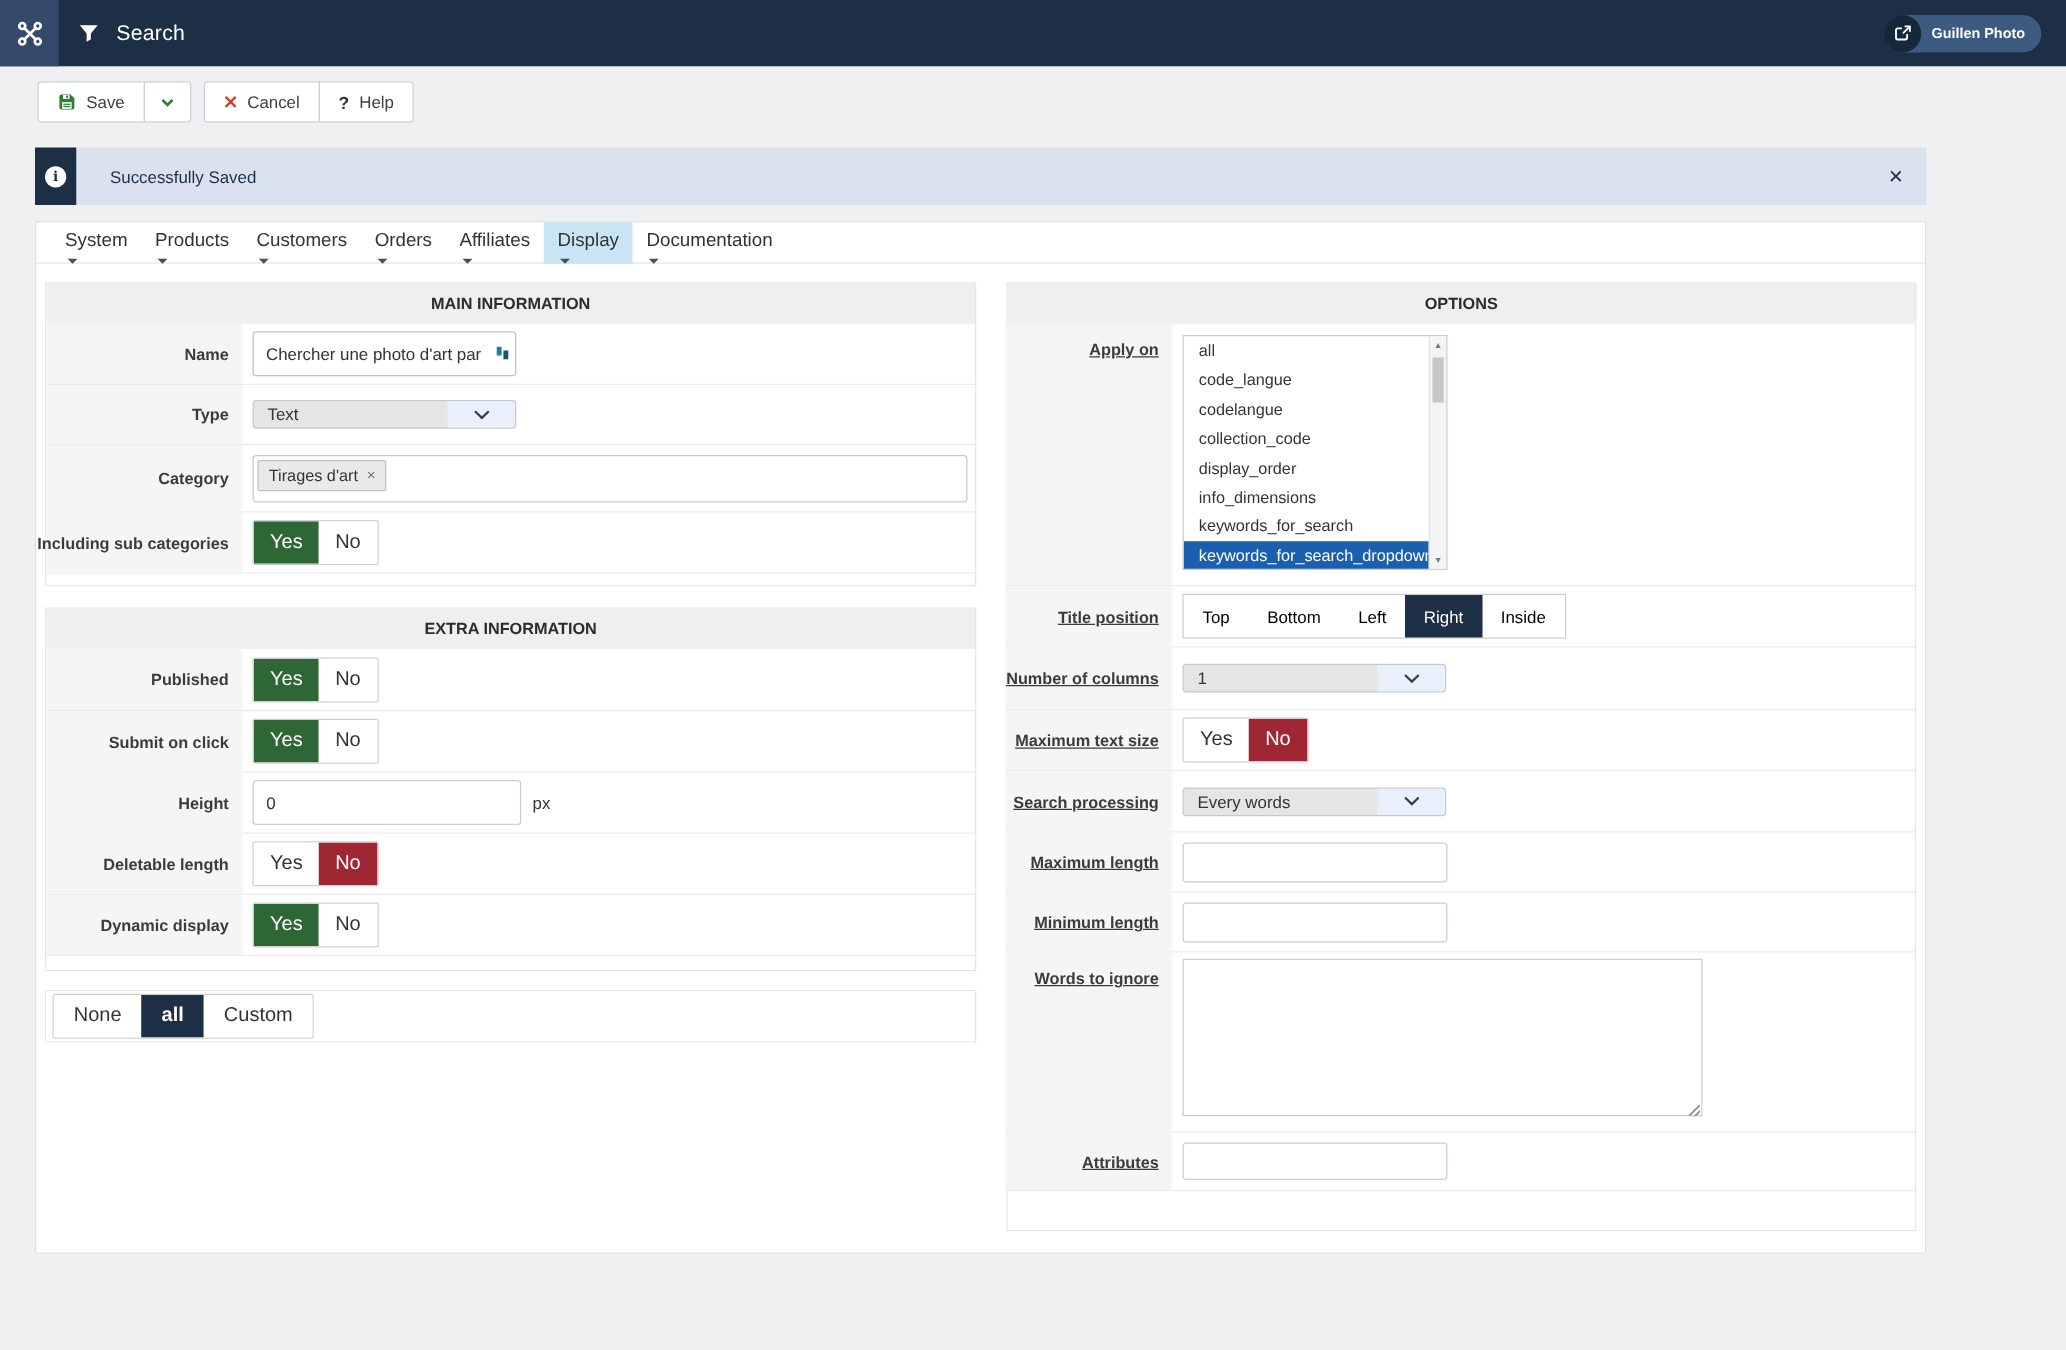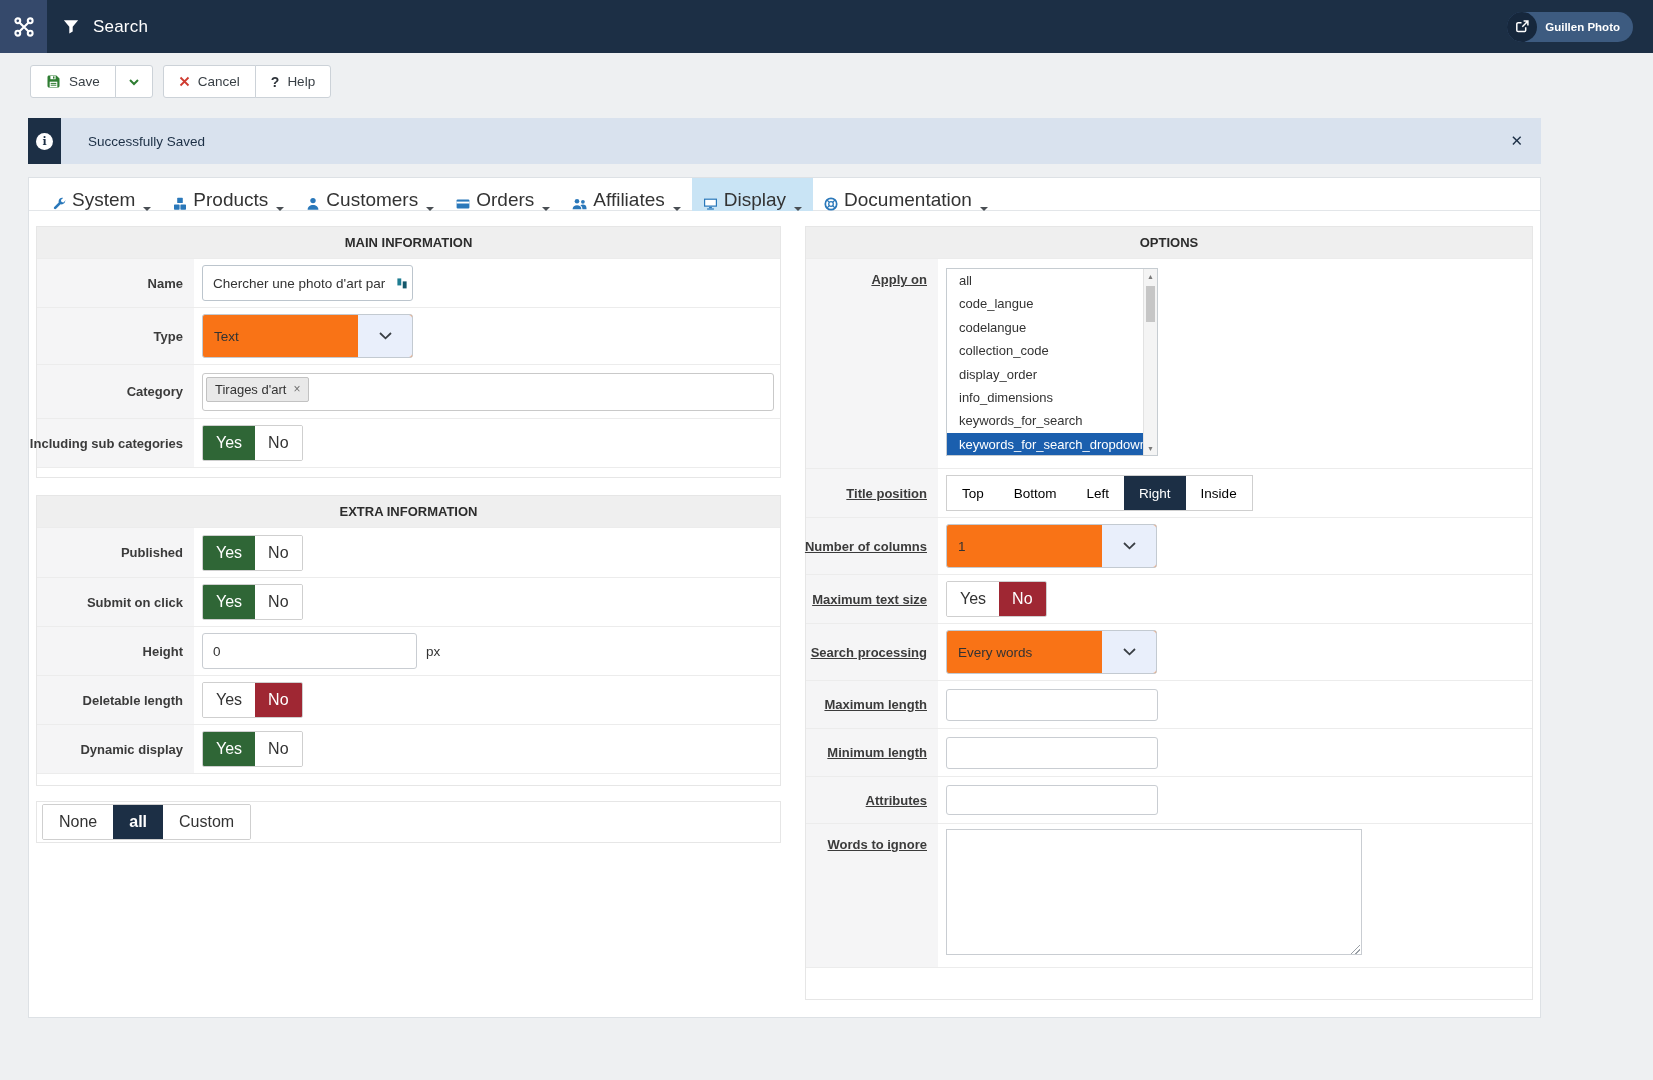--- a/index.html
+++ b/index.html
@@ -35,21 +35,21 @@
   .info-circle { width:17px; height:17px; border-radius:50%; background:#fff; color:#1c2f45;
     font-size:11px; font-weight:800; display:flex; align-items:center; justify-content:center; font-family:"DejaVu Serif",serif; }
   .alert-text { margin-left:27px; font-size:13.5px; color:#1c2f45; }
   .alert-close { margin-left:auto; margin-right:18px; color:#1c2f45; font-size:15px; cursor:pointer; }
 
   
   .wrapper { margin:13px 112px 0 28px; background:#fff; border:1px solid #dde1e5; padding-bottom:17px; }
 
   
   .menubar { height:33px; display:flex; align-items:center; border-bottom:1px solid #e3e6e9; padding-left:12px; }
-  .menu-item { display:flex; align-items:flex-end; gap:6px; padding:0 11px; height:33px; font-size:19px; color:#333; cursor:pointer; }
+  .menu-item { display:flex; align-items:flex-start; gap:6px; padding:0 11px; height:33px; font-size:15px; color:#333; cursor:pointer;flex-direction:column; }
   .menu-item.active { background:#c9e4f5; }
   .caret { width:0; height:0; border-left:4px solid transparent; border-right:4px solid transparent; border-top:4.5px solid #4a4f54; margin-left:2px; }
 
   
   .cols { display:flex; gap:24px; padding:15px 7px 0 7px; align-items:flex-start; }
   .col-left { width:745px; flex:none; }
   .col-right { flex:1; }
 
   .panel { border:1px solid #e6e6e6; background:#fff; }
   .panel-header { background:#efefef; height:31px; line-height:31px; text-align:center; font-weight:700;
@@ -68,21 +68,21 @@
   .h45{min-height:45px}.h47{min-height:47px}.h210{min-height:210px}.h144{min-height:144px}
 
   
   .text-input { height:36px; border:1px solid #bcc5cd; border-radius:3px; padding:0 26px 0 10px;
     font-size:13.5px; color:#333; width:211px; font-family:"Liberation Sans",sans-serif; }
   .plain-input { height:32px; border:1px solid #c9cdd2; border-radius:3px; padding:0 10px; font-size:13.5px;
     color:#333; width:212px; font-family:"Liberation Sans",sans-serif; background:#fff; }
   .input-wrap { position:relative; width:211px; }
   .translate-ic { position:absolute; right:5px; top:11px; }
 
-  .fake-select { width:211px; height:44px; border:1px solid #c3cad1; border-radius:3px; background:#f97316;
+  .fake-select { width:211px; height:23px; border:1px solid #c3cad1; border-radius:3px; background:#e5e5e5;
     display:flex; align-items:center; cursor:pointer; }
   .fake-select .val { flex:1; padding-left:11px; font-size:13.5px; color:#333; }
   .fake-select .chev { width:54px; height:100%; background:#e9effb; display:flex; align-items:center; justify-content:center; border-radius:0 3px 3px 0; }
 
   .cat-box { width:572px; height:38px; border:1px solid #c9c9c9; border-radius:3px; background:#fff; display:flex; align-items:flex-start; padding:3px; }
   .tag { background:#e9e9e9; border:1px solid #c2c2c2; border-radius:2px; padding:4px 8px; font-size:13px;
     color:#333; display:inline-flex; align-items:center; gap:7px; }
   .tag .x { color:#707070; font-size:12px; cursor:pointer; }
 
   .toggle { display:inline-flex; border:1px solid #cfcfcf; border-radius:2px; background:#fff; overflow:hidden; }
@@ -484,34 +484,34 @@
           </div>
         </div>
 
         <div class="frow h48">
           <div class="lbl">Minimum length</div>
           <div class="cnt">
             <input class="plain-input" type="text" value="" style="">
           </div>
         </div>
 
-        <div class="frow h47">
-          <div class="lbl">Attributes</div>
-          <div class="cnt">
-            <input class="plain-input attr-input" type="text" value="" style="">
-          </div>
-        </div>
-
         <div class="frow h144 top-align">
           <div class="lbl">Words to ignore</div>
           <div class="cnt" style="padding-top:5px">
             <div class="ta-wrap">
               <textarea class="ta" style=""></textarea>
               <span class="resize-h"></span>
             </div>
           </div>
         </div>
 
+        <div class="frow h47">
+          <div class="lbl">Attributes</div>
+          <div class="cnt">
+            <input class="plain-input attr-input" type="text" value="" style="">
+          </div>
+        </div>
+
         <div class="panel-foot" style="height:32px"></div>
       </div>
     </div>
   </div>
 </div>
 
 </body></html>

